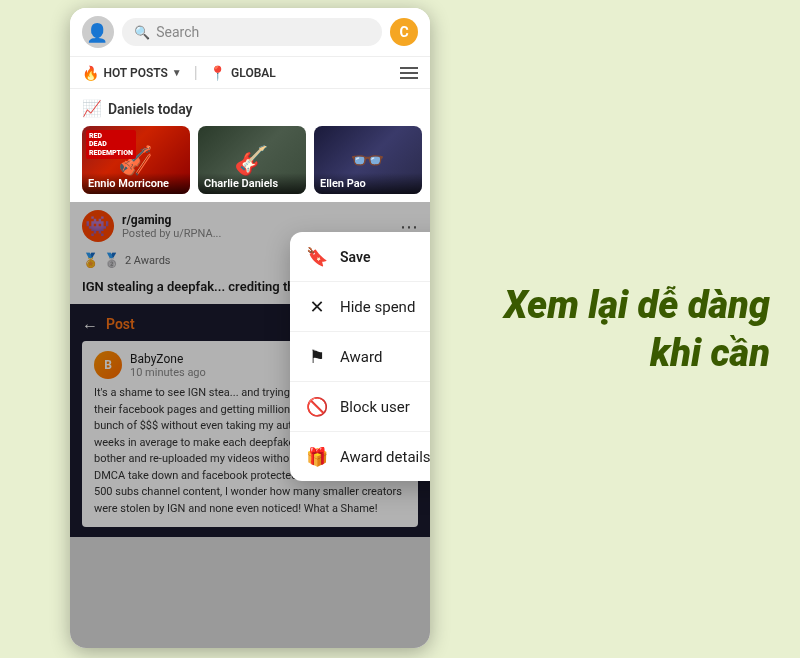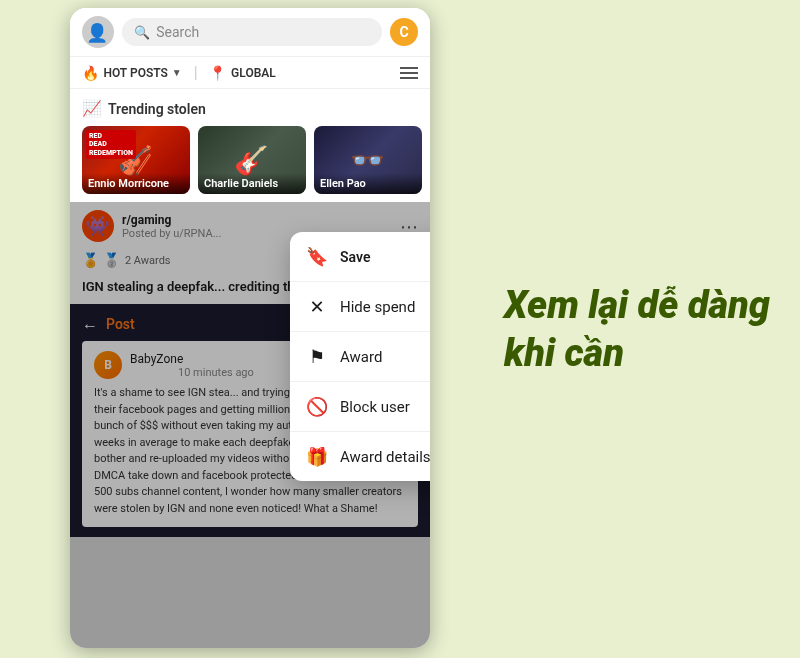--- a/index.html
+++ b/index.html
@@ -298,21 +298,20 @@
       font-weight: bold;
     }
     .inner-author-name {
       font-size: 12px;
       font-weight: 400;
       color: #1c1c1c;
     }
     .inner-time {
       font-size: 11px;
       color: #888;
-      margin-left: 48px;
     }
     .inner-body {
       font-size: 11px;
       color: #333;
       line-height: 1.5;
     }
 
     
     .context-menu-overlay {
       position: absolute;
@@ -358,21 +357,21 @@
       text-align: center;
       flex-shrink: 0;
     }
 
     
     .promo-text {
       position: absolute;
       right: 30px;
       top: 50%;
       transform: translateY(-50%);
-      text-align: left;
+      text-align: right;
     }
     .promo-title {
       font-size: 38px;
       font-weight: 900;
       color: #3a5a00;
       line-height: 1.25;
       font-style: italic;
     }
   </style>
 </head>
@@ -407,21 +406,21 @@
     <div class="hamburger">
       <span></span>
         <span></span>
         <span></span>
     </div>
   </div>
 
   <div class="trending-section">
     <div class="trending-header">
       <span class="trending-icon">📈</span>
-      <span>Trending stolen</span>
+      <span>Daniels today</span>
     </div>
     <div class="trending-cards">
 
       <div class="trending-card">
         <div class="card-bg card-ennio">
           <span style="font-size:28px;">🎻</span>
         </div>
         <div class="card-logo">RED<br>DEAD<br>REDEMPTION</div>
         <div class="card-label">Ennio Morricone</div>
       </div>

